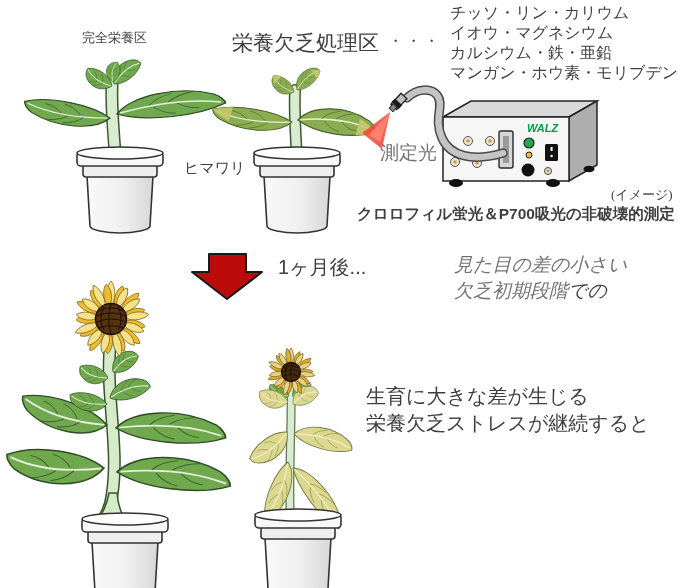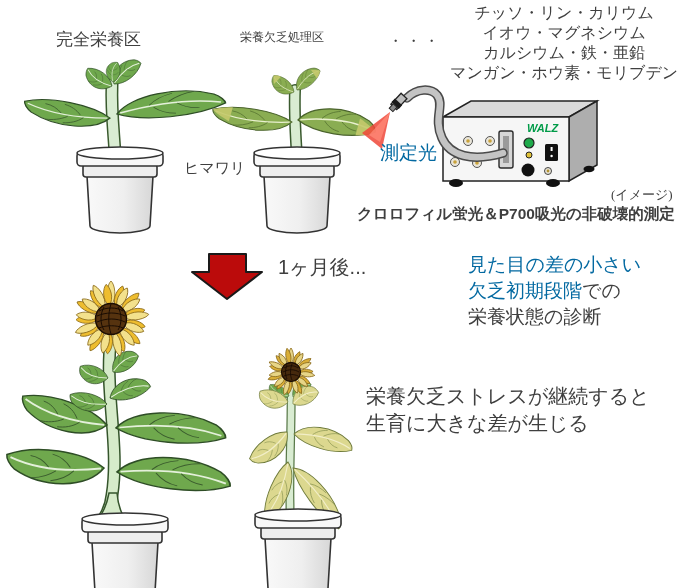--- a/index.html
+++ b/index.html
@@ -2,21 +2,21 @@
 <html><head>
 <meta charset="utf-8">
 <style>
   html,body{margin:0;padding:0;background:#fff;}
   .canvas{
     position:relative;width:700px;height:588px;background:#ffffff;
     font-family:"Liberation Sans",sans-serif;overflow:hidden;
   }
   .canvas svg.scene{position:absolute;left:0;top:0;}
   .txt{position:absolute;color:#3f3f3f;white-space:nowrap;line-height:1.2;}
-  .red{color:#0369a1;}
+  .red{color:#737373;}
   .nutrients div{font-size:16px;line-height:20px;}
   .diag div{font-size:19px;line-height:26px;}
   .outcome div{font-size:20px;line-height:27px;}
 </style>
 </head>
 <body>
 
 <div class="canvas">
 
   <svg class="scene" width="700" height="588" viewBox="0 0 700 588">
@@ -212,45 +212,44 @@
         </g>
       <circle cx="291" cy="372" r="9.5" fill="#46290d" stroke="#1c0e03" stroke-width="1.3"></circle>
       <path d="M284,368 C289,365 294,365 298,368 M283,372 C289,369 294,369 299,372 M284,376 C289,374 294,374 298,376
                M287,365 C285,370 285,375 287,379 M292,364 C290,369 290,376 292,380" fill="none" stroke="#190b02" stroke-width="0.9"></path>
     </g>
     <g>
         <use href="#pot" transform="translate(298,512)"></use>
       </g>
   </svg>
 
-  <div class="txt" style="left:56px;top:30px;font-size:17px;">完全栄養区</div>
-  <div class="txt" style="left:240px;top:30px;font-size:12px;">栄養欠乏処理区</div>
+  <div class="txt" style="left:82px;top:30px;font-size:13px;">完全栄養区</div>
+  <div class="txt" style="left:232px;top:30px;font-size:21px;">栄養欠乏処理区</div>
   <div class="txt" style="left:388px;top:32px;font-size:15px;letter-spacing:3px;">・・・</div>
 
-  <div class="txt nutrients" style="left:450px;top:3px;text-align:center;">
+  <div class="txt nutrients" style="left:450px;top:3px;">
     <div>チッソ・リン・カリウム</div>
     <div>イオウ・マグネシウム</div>
     <div>カルシウム・鉄・亜鉛</div>
     <div>マンガン・ホウ素・モリブデン</div>
   </div>
 
   <div class="txt" style="left:184px;top:159px;font-size:15px;">ヒマワリ</div>
 
   <div class="txt red" style="left:380px;top:142px;font-size:19px;">測定光</div>
 
   <div class="txt" style="left:611px;top:187px;font-size:13px;font-family:Liberation Serif, serif;">(イメージ)</div>
 
   <div class="txt" style="left:357px;top:205px;font-size:15.5px;font-weight:bold;">クロロフィル蛍光＆P700吸光の非破壊的測定</div>
 
   <div class="txt" style="left:278px;top:255px;font-size:20px;">1ヶ月後...</div>
 
-  <div class="txt diag" style="left:468px;top:252px;">
+  <div class="txt diag" style="left:454px;top:252px;font-style:italic;">
     <div class="red">見た目の差の小さい</div>
     <div><span class="red">欠乏初期段階</span><span>での</span></div>
-    <div>栄養状態の診断</div>
   </div>
 
   <div class="txt outcome" style="left:366px;top:383px;">
+    <div>生育に大きな差が生じる</div>
     <div>栄養欠乏ストレスが継続すると</div>
-    <div>生育に大きな差が生じる</div>
   </div>
 
 </div>
 
 </body></html>

